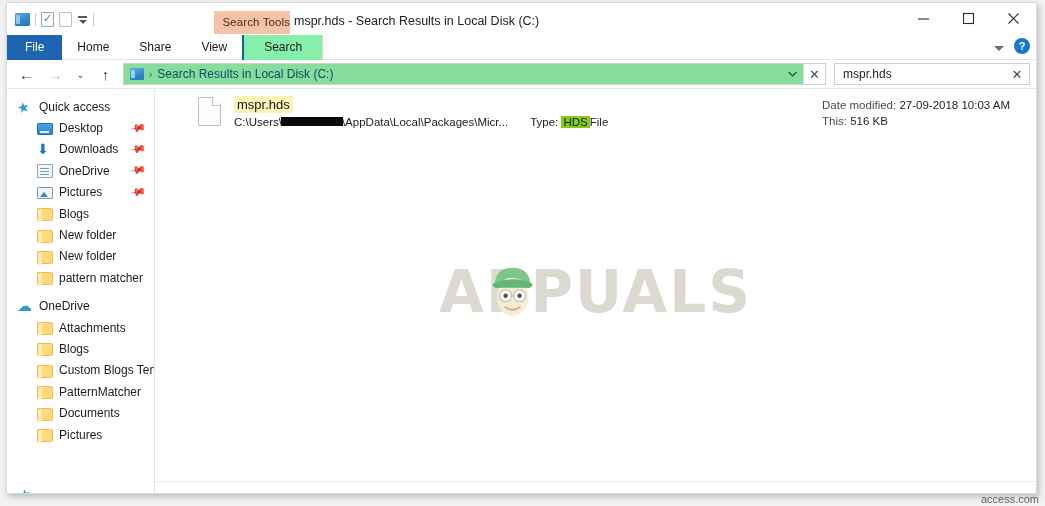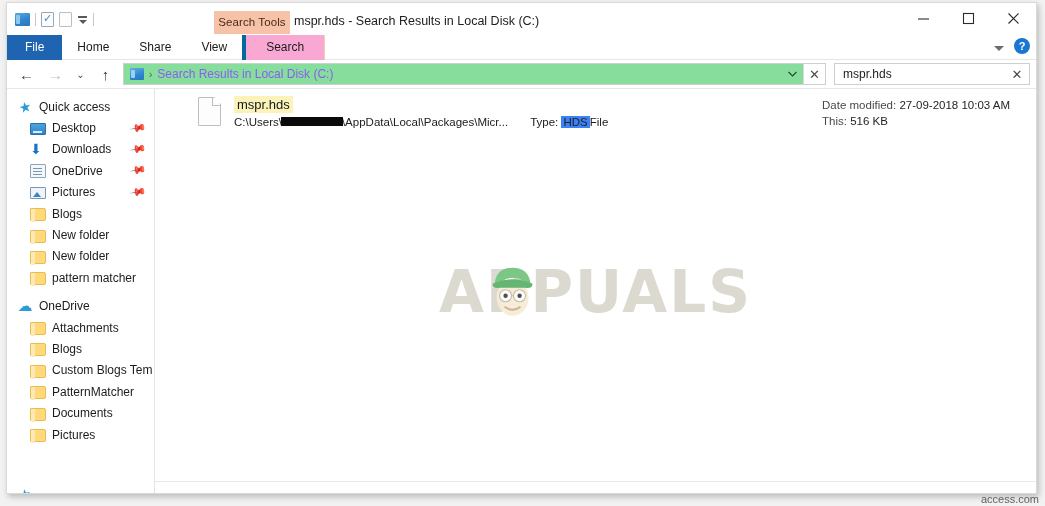--- a/index.html
+++ b/index.html
@@ -84,21 +84,21 @@
   }
 
   .ctx-tab {
     position: absolute;
     left: 207px; top: 8px;
     width: 76px; height: 23px;
     background: #f6c3a8;
     color: #4a2a18;
     font-size: 11.5px;
     line-height: 23px;
-    text-align: center;
+    text-align: right;
     letter-spacing: .1px;
   }
   .win-title {
     position: absolute;
     left: 287px; top: 8px;
     height: 20px; line-height: 20px;
     font-size: 12.5px;
     color: #20201f;
   }
 
@@ -128,22 +128,22 @@
     color: #1b1b1b;
     white-space: nowrap;
   }
   .tab.file {
     background: #1f64b0;
     color: #ffffff;
     padding: 0 18px;
     font-size: 12px;
   }
   .tab.search {
-    background: #f9a8d4;
-    border-left: 4px solid #0369a1;
+    background: #86efac;
+    border-left: 2px solid #0369a1;
     border-right: 1px solid #f1cdb7;
     padding: 0 20px;
   }
   .ribbon-right {
     position: absolute; right: 6px; top: 3px;
     display: flex; align-items: center; gap: 10px;
   }
   .chev-down {
     width: 0; height: 0;
     border-left: 5px solid transparent;
@@ -202,21 +202,21 @@
     width: 14px; height: 12px;
     background: linear-gradient(160deg,#63b0e6 0%,#2f86cd 60%,#2878bb 100%);
     border-radius: 1px;
     position: relative;
   }
   .addr-folder:after{
     content:""; position:absolute; left:1px; top:2px;
     width:4px; height:8px; background:#9fcff0; border-radius:1px;
   }
   .addr-sep { font-size: 10px; color: #3d6b48; }
-  .addr-text { font-size: 12px; color: #8b5cf6; }
+  .addr-text { font-size: 12px; color: #0c4a6e; }
   .addr-right {
     position: relative; z-index: 2;
     margin-left: auto;
     display: flex; align-items: center; height: 100%;
   }
   .addr-drop {
     width: 22px; height: 100%;
     display: flex; align-items: center; justify-content: center;
   }
   .addr-x {
@@ -266,37 +266,37 @@
     overflow: hidden;
   }
   .nav-item {
     position: relative;
     display: flex; align-items: center;
     height: 21.4px;
     font-size: 12px;
     color: #1c1c1c;
     white-space: nowrap;
   }
-  .nav-item.root { font-size: 12px; text-align: center; }
+  .nav-item.root { font-size: 12px; }
   .nav-item.selected { background: #cfcfcf; }
   .ni-icon {
     width: 16px; height: 16px;
     margin-right: 6px;
     flex: none;
     position: relative;
   }
   .ni-label { overflow: hidden; }
   .ni-pin {
     margin-left: auto;
     margin-right: 9px;
     color: #9a9a9a;
     font-size: 11px;
     transform: rotate(35deg);
   }
-  .indent-1 { padding-left: 23px; }
+  .indent-1 { padding-left: 30px; }
   .indent-0 { padding-left: 10px; }
   .indent-sel { padding-left: 12px; }
 
   
   .ico-pinstar {
     background: none;
   }
   .ico-pinstar:before{
     content:"★"; color:#2e9bd6; font-size:14px; line-height:16px;
     display:block; transform: rotate(-12deg);
@@ -419,21 +419,21 @@
   .redact {
     display: inline-block;
     width: 62px; height: 9px;
     background: #0a0a0a;
     vertical-align: middle;
     position: relative;
     top: -1px;
     margin: 0 -1px;
   }
   .rtype { margin-left: 22px; white-space: nowrap; }
-  .hl { background: #3b82f6; padding: 0 2px; }
+  .hl { background: #84cc16; padding: 0 2px; }
 
   .rright {
     position: absolute;
     right: 16px; top: 2px;
     font-size: 11.5px;
     color: #252525;
     line-height: 16px;
     white-space: nowrap;
   }
   .rright .lbl { color: #4a4a4a; }

